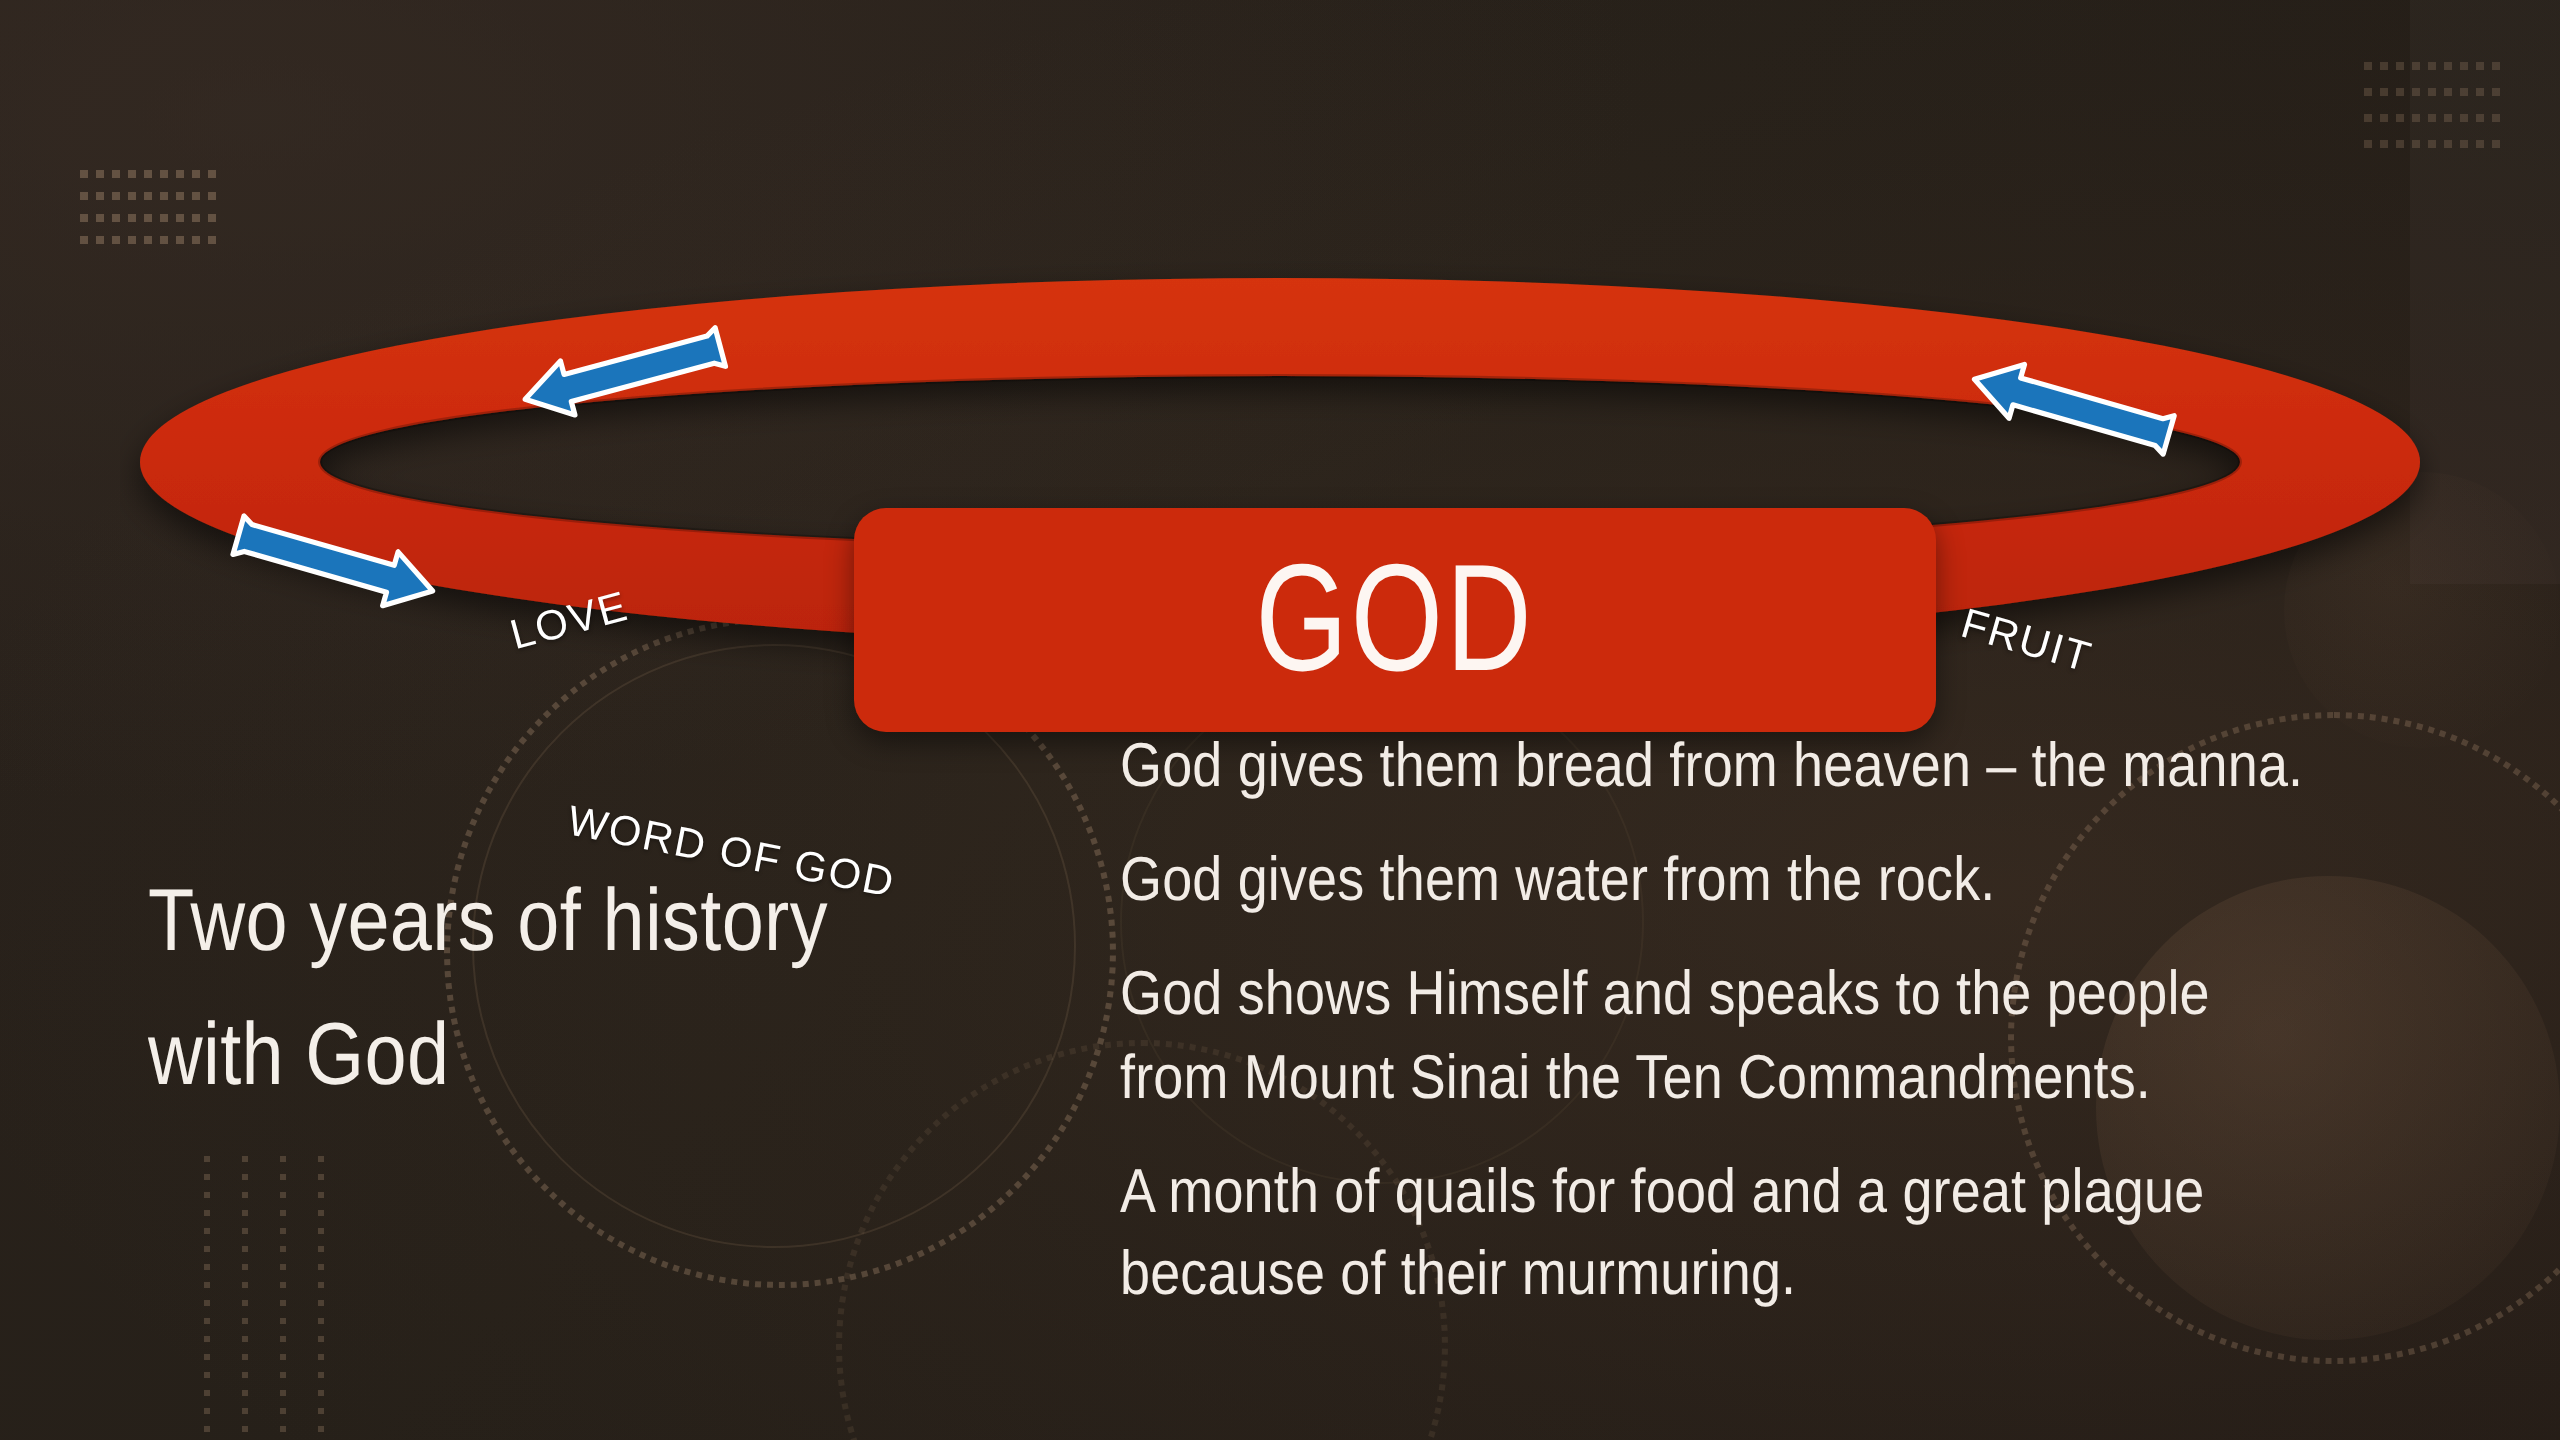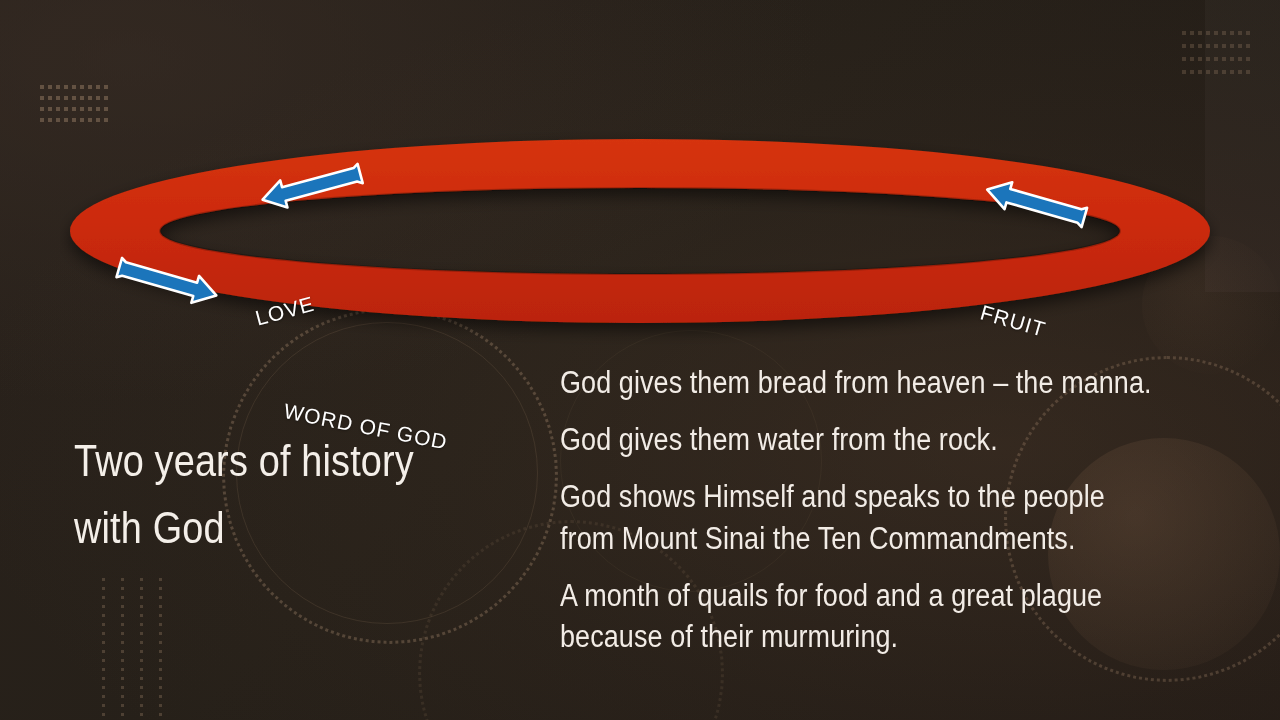--- a/index.html
+++ b/index.html
@@ -379,20 +379,23 @@
         </mask>
       </defs>
 
       <g filter="url(#ringShadow)">
         <rect x="0" y="0" width="1160" height="230" fill="url(#bandGrad)" mask="url(#ringMask)"></rect>
       </g>
 
       <ellipse cx="580" cy="113" rx="480" ry="43" fill="none" stroke="rgba(0,0,0,0.22)" stroke-width="2"></ellipse>
     </svg>
 
+    <div id="god-box">
+      <div id="god-text">GOD</div>
+    </div>
 
     <svg style="position:absolute; left:0; top:0; pointer-events:none;" width="1160" height="230">
 
       <g transform="translate(200,72) rotate(-15)">
         <path d="M 0,10 L 22,-4 L 22,3 L 96,3 L 101,0 L 101,20 L 96,17 L 22,17 L 22,24 Z" fill="#1b75bb" stroke="#ffffff" stroke-width="2.6" stroke-linejoin="round"></path>
       </g>
 
       <g transform="translate(930,62) rotate(16)">
         <path d="M 0,10 L 22,-4 L 22,3 L 96,3 L 101,0 L 101,20 L 96,17 L 22,17 L 22,24 Z" fill="#1b75bb" stroke="#ffffff" stroke-width="2.6" stroke-linejoin="round"></path>
       </g>

